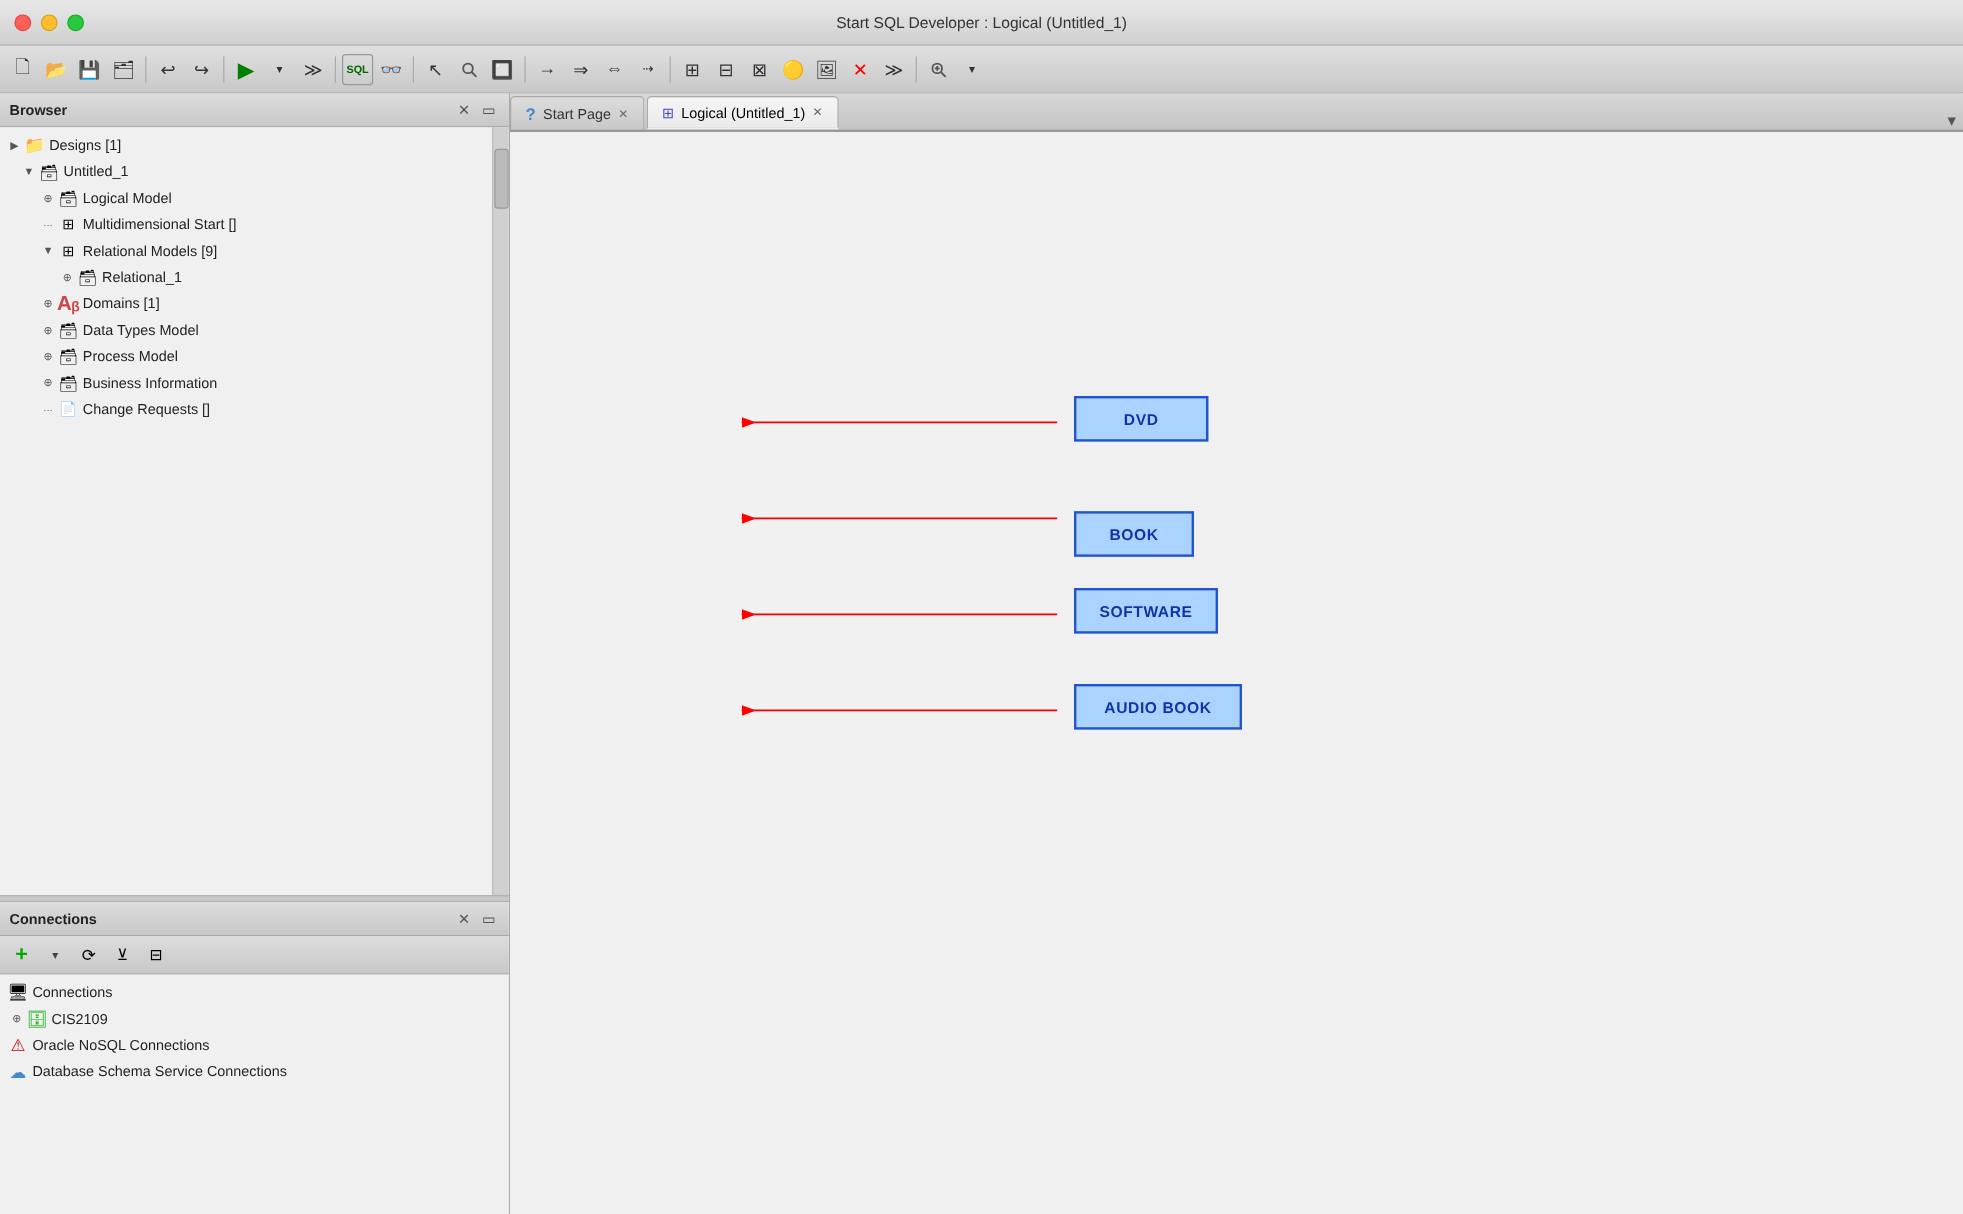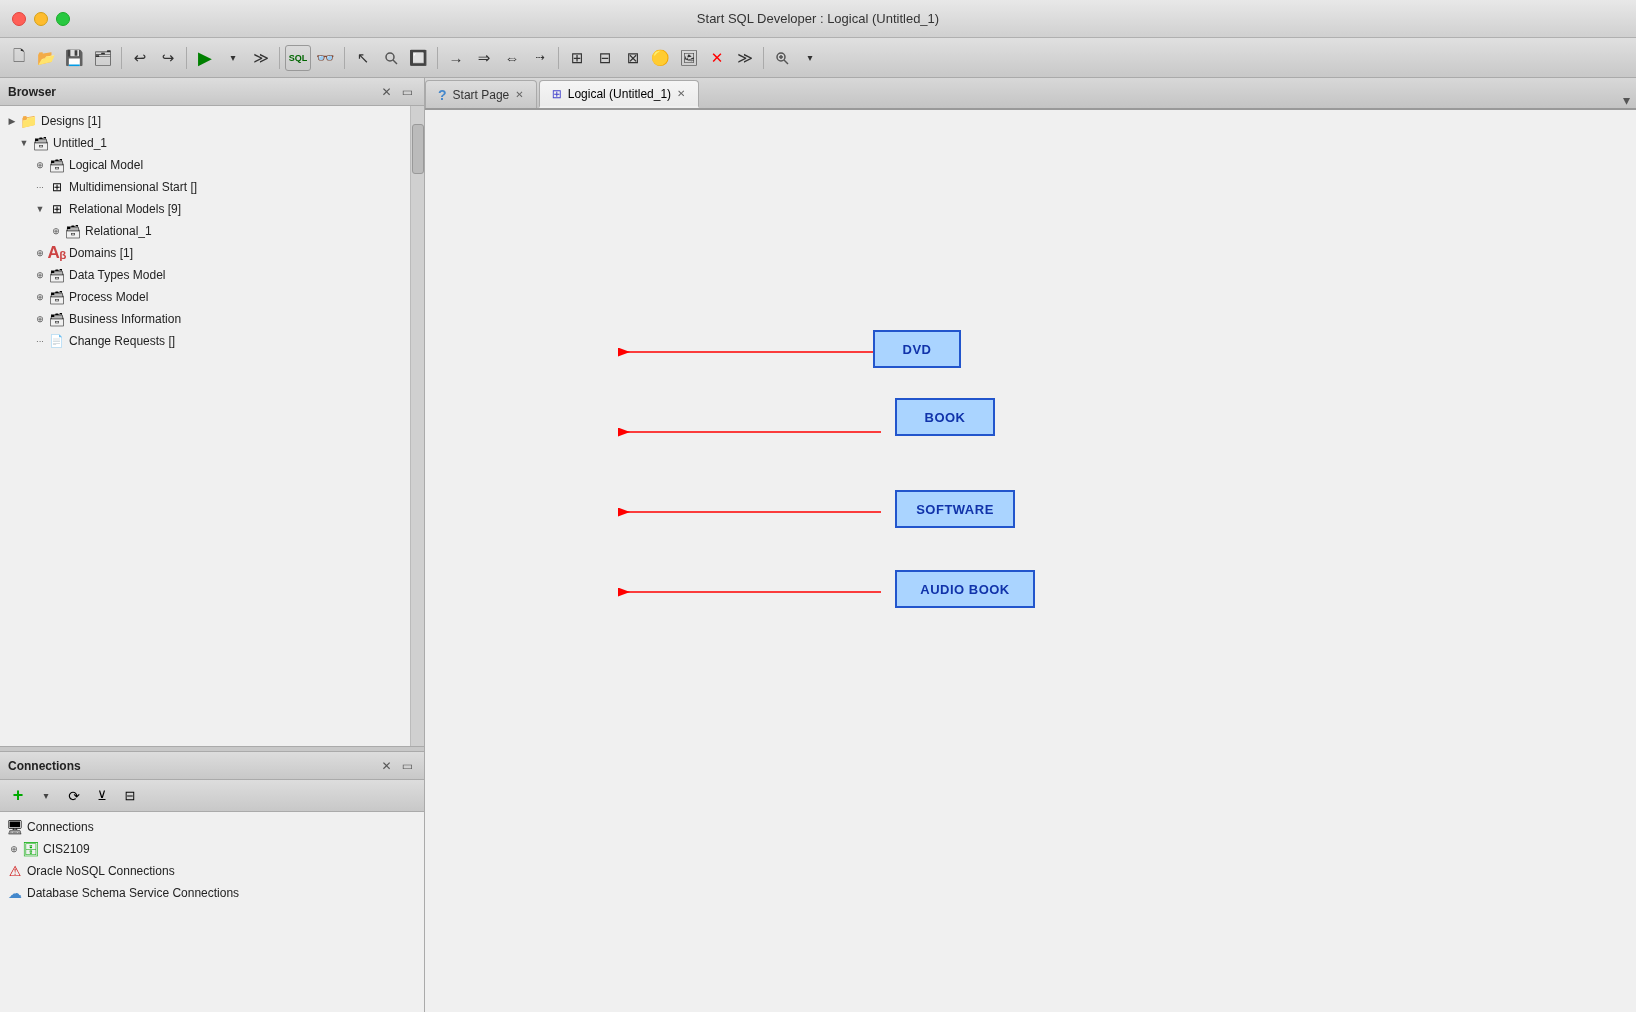--- a/index.html
+++ b/index.html
@@ -188,29 +188,29 @@
     }
 
     .entity-holding {
       left: 50px;
       top: 220px;
       width: 140px;
       height: 200px;
     }
 
     .entity-dvd {
-      left: 448px;
+      left: 470px;
       top: 220px;
-      width: 88px;
+      width: 112px;
       height: 38px;
     }
 
     .entity-book {
       left: 470px;
-      top: 288px;
+      top: 316px;
       width: 100px;
       height: 38px;
     }
 
     .entity-software {
       left: 470px;
       top: 380px;
       width: 120px;
       height: 38px;
     }

